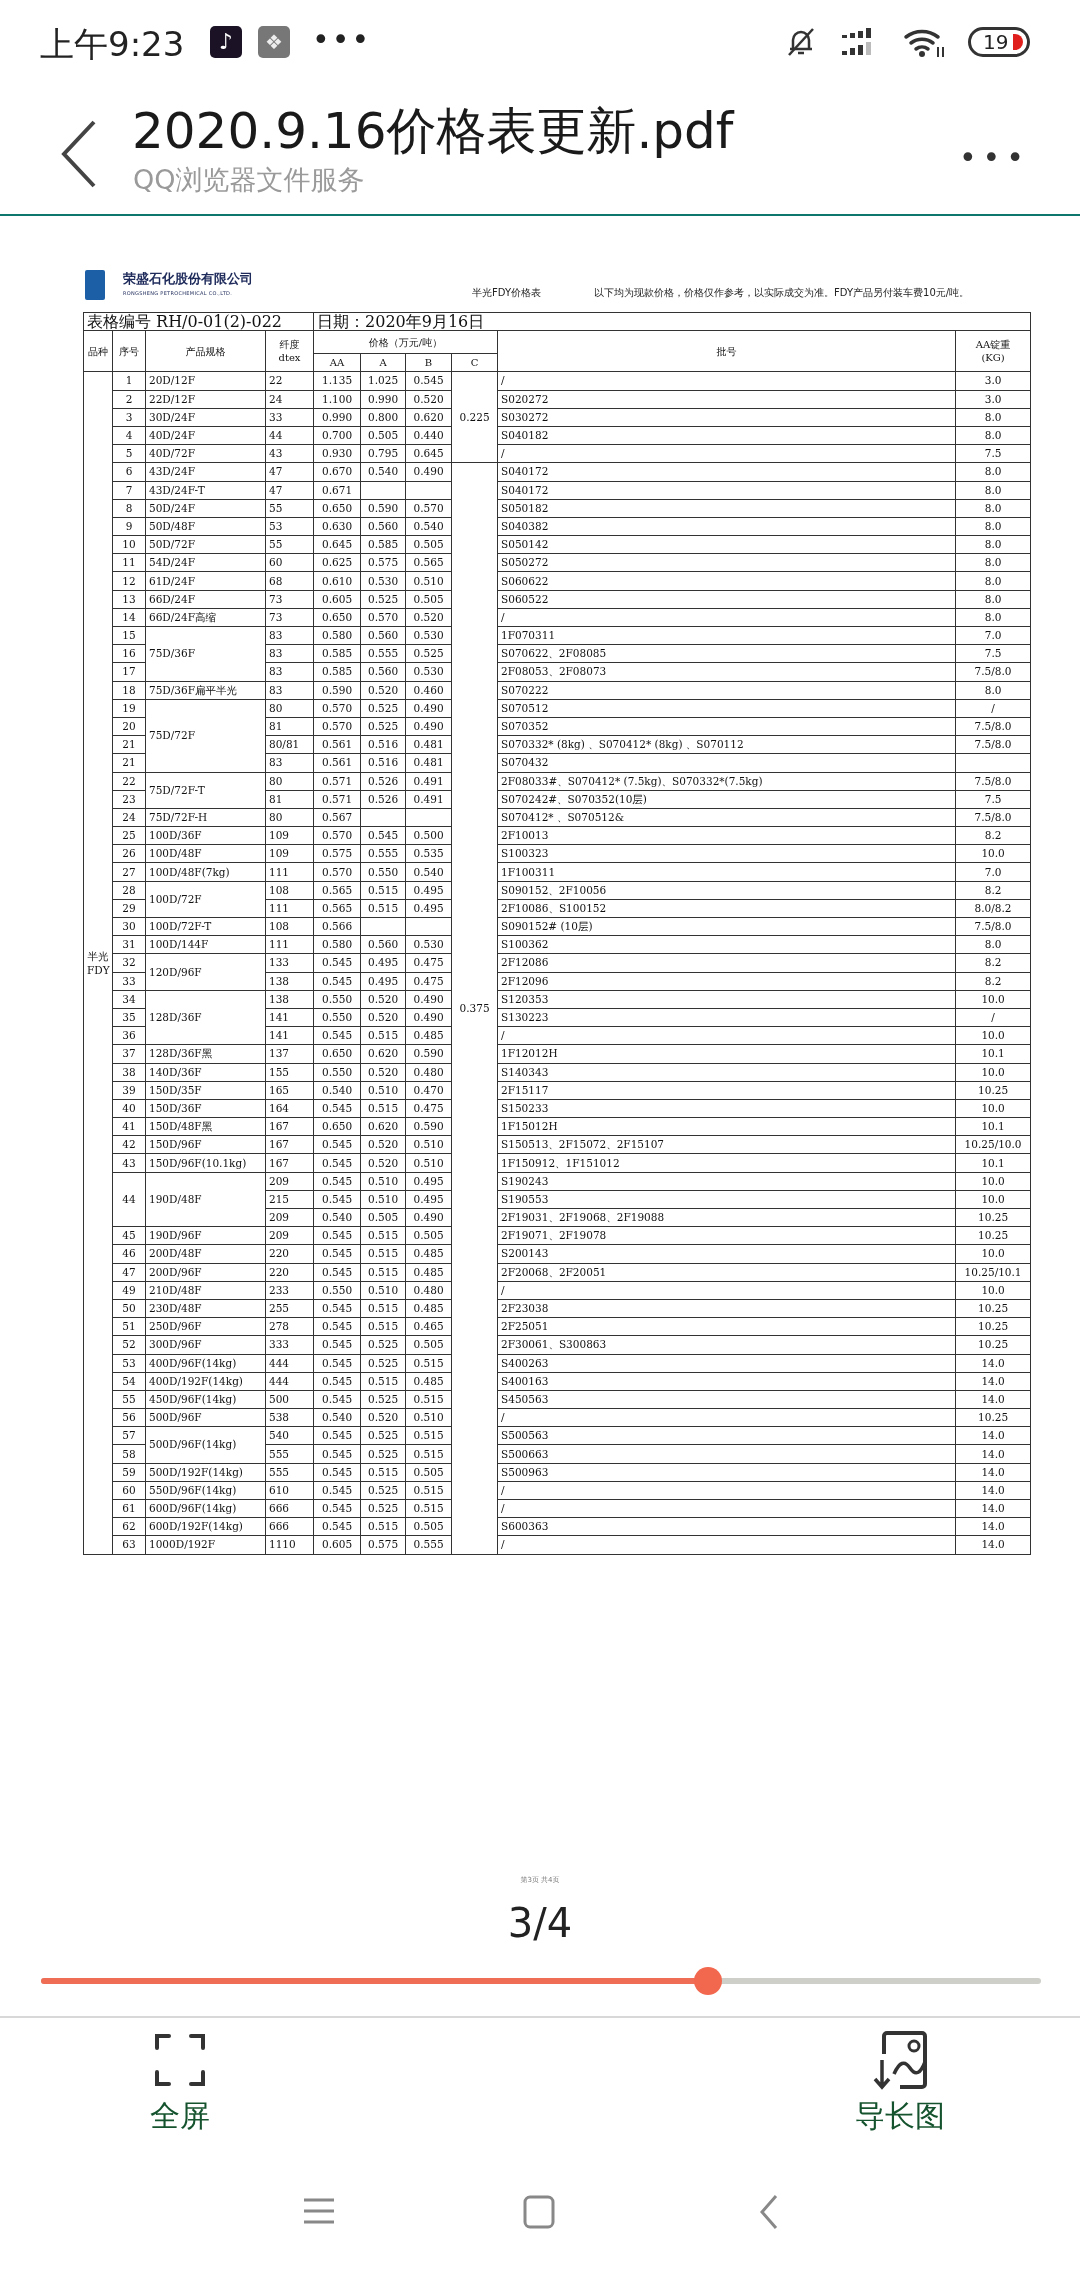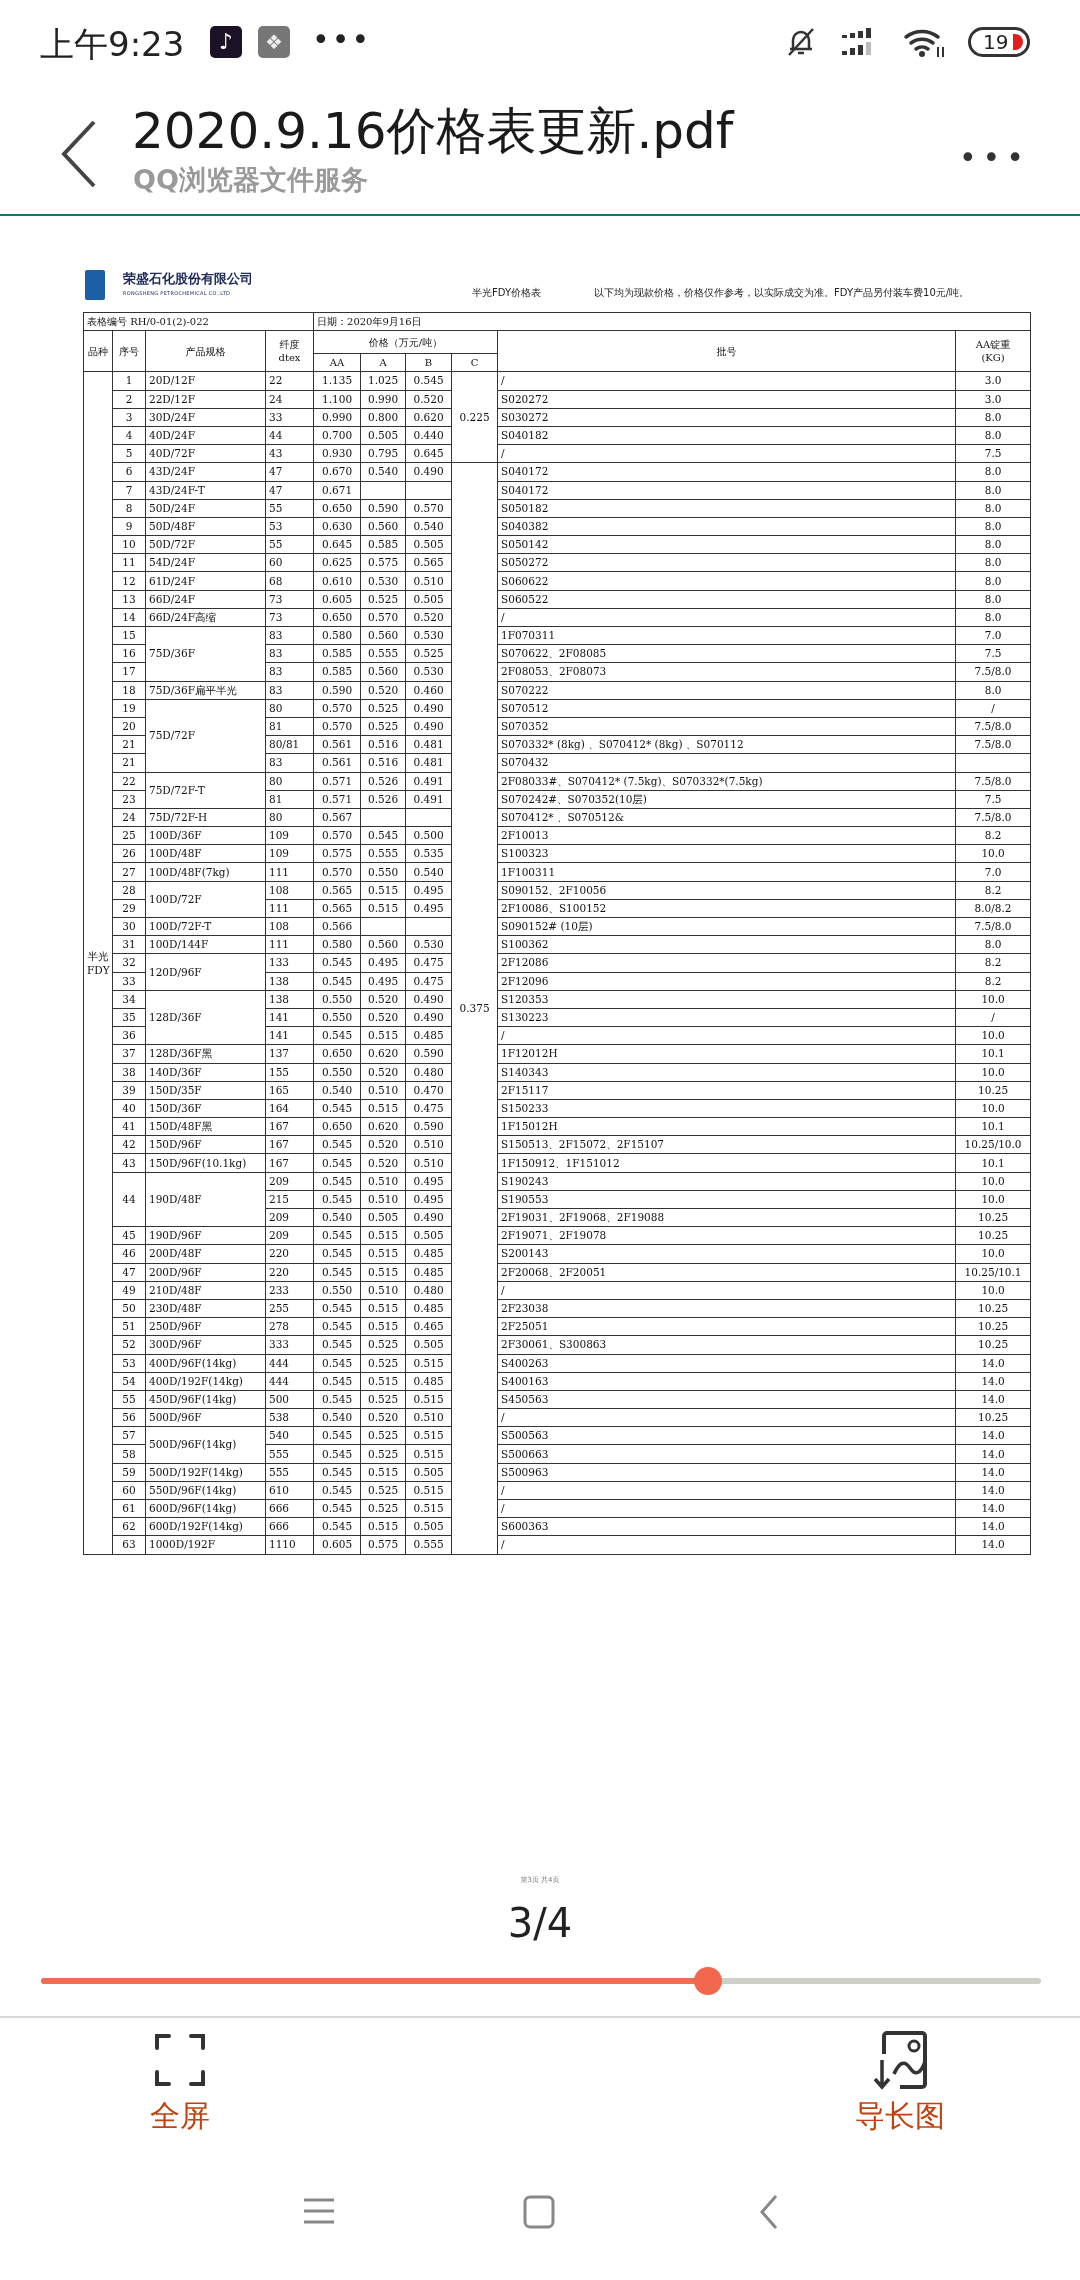--- a/index.html
+++ b/index.html
@@ -10,49 +10,49 @@
   .sb-tiktok { left:210px; background:#1b1325; color:#fff; font-size:22px; text-align:center; line-height:32px; }
   .sb-gift { left:258px; background:#777; color:#eee; font-size:20px; text-align:center; line-height:32px; }
   .sb-more { position:absolute; left:312px; top:22px; font-size:30px; color:#222; letter-spacing:2px; }
   .sb-right { position:absolute; right:50px; top:22px; height:40px; display:flex; align-items:center; gap:22px; }
   .battery { width:62px; height:30px; border:3px solid #333; border-radius:16px; box-sizing:border-box; position:relative; font-size:20px; line-height:24px; padding-left:12px; color:#222; }
   .battery .red { position:absolute; right:4px; top:4px; width:10px; height:16px; background:#e0201c; border-radius:0 8px 8px 0; }
 
   .appbar { position:absolute; left:0; top:90px; width:1080px; height:124px; border-bottom:6px solid #0f766e; }
   .back-btn { position:absolute; left:52px; top:22px; width:60px; height:80px; }
   .title { position:absolute; left:132px; top:8px; font-size:50px; color:#1a1a1a; font-family:"DejaVu Sans", sans-serif; }
-  .subtitle { position:absolute; left:133px; top:72px; font-size:27px; color:#9a9a9a;font-weight:bold; }
+  .subtitle { position:absolute; left:133px; top:72px; font-size:27px; color:#9a9a9a; }
   .menu-btn { position:absolute; right:50px; top:50px; font-size:30px; color:#333; letter-spacing:6px; }
 
   .doc { position:absolute; left:0; top:216px; width:1080px; height:1800px; background:#fff; }
   .logo { position:absolute; left:85px; top:270px; }
   .logo-mark { position:absolute; left:0; top:0; width:20px; height:30px; background:#1d5fa6; border-radius:2px; }
   .logo-cn { position:absolute; left:38px; top:0; font-size:13px; font-weight:bold; color:#1d2a5a; white-space:nowrap; font-family:"DejaVu Sans", sans-serif; }
   .logo-en { position:absolute; left:38px; top:20px; font-size:5px; color:#1d2a5a; white-space:nowrap; letter-spacing:0.3px; }
   .doc-head-title { position:absolute; left:472px; top:286px; font-size:10px; color:#222; white-space:nowrap; }
   .doc-head-note { position:absolute; left:594px; top:286px; font-size:10px; color:#222; white-space:nowrap; }
 
   table.price { position:absolute; left:83px; top:312px; width:947px; border-collapse:collapse; table-layout:fixed; font-family:"DejaVu Serif", serif; font-size:10.5px; color:#111; }
   table.price td, table.price th { border:1px solid #333; padding:0 3px; height:17.2px; line-height:17px; overflow:hidden; white-space:nowrap; font-weight:normal; }
   table.price th { font-size:10px; text-align:center; }
   .c { text-align:center; }
   .l { text-align:left; }
-  .meta-row td { font-size:10px; }
+  .meta-row td { font-size:16px; }
 
   .page-note { position:absolute; left:0; width:1080px; top:1875px; text-align:center; font-size:7px; color:#777; }
   .page-ind { position:absolute; left:0; width:1080px; top:1900px; text-align:center; font-size:40px; color:#222; }
   .slider { position:absolute; left:41px; top:1978px; width:1000px; height:8px; }
   .slider-track { position:absolute; left:0; top:0; width:100%; height:6px; background:#cfcfc9; border-radius:3px; }
   .slider-fill { position:absolute; left:0; top:0; height:6px; background:#ef6c55; border-radius:3px; }
   .slider-thumb { position:absolute; top:-11px; width:28px; height:28px; margin-left:-14px; background:#f2684f; border-radius:50%; }
 
   .toolbar { position:absolute; left:0; top:2016px; width:1080px; height:135px; border-top:2px solid #d8d8d8; background:rgba(255,255,255,0.93); }
   .tool { position:absolute; top:12px; width:160px; text-align:center; }
   .tool svg { display:block; margin:0 auto; }
-  .tool-label { font-size:30px; color:#c2410c; margin-top:6px; }
+  .tool-label { font-size:30px; color:#14532d; margin-top:6px; }
 
   .navbar { position:absolute; left:0; top:2152px; width:1080px; height:128px; background:#fff; }
   .nav-btn { position:absolute; top:42px; }
 </style>
 </head>
 <body>
 
 <div class="statusbar">
   <span class="sb-time">上午9:23</span>
   <span class="sb-app sb-tiktok">♪</span>

